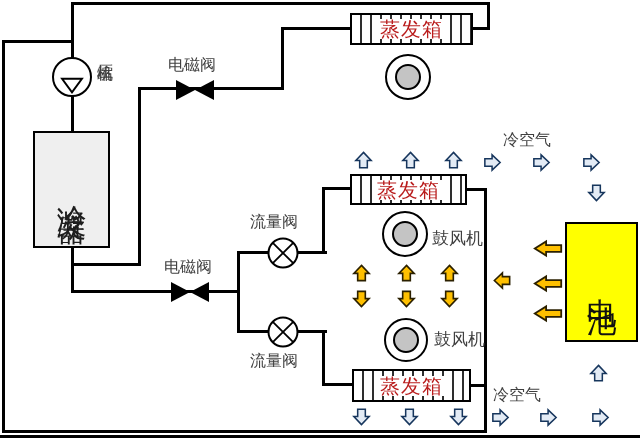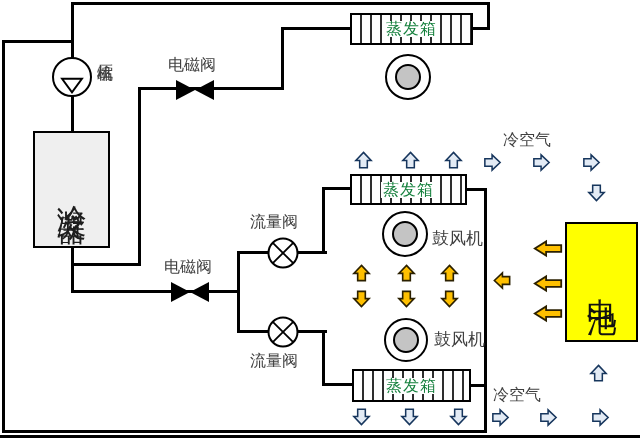--- a/index.html
+++ b/index.html
@@ -10,21 +10,21 @@
   .pipe{position:absolute;background:var(--line-color);}
   .lbl{position:absolute;color:var(--label-color);white-space:nowrap;
        font-family:"DejaVu Serif", serif;}
   .vlbl{writing-mode:vertical-rl;text-orientation:upright;}
   .box{position:absolute;box-sizing:border-box;border:2px solid var(--line-color);}
   .evap{
     background:
       repeating-linear-gradient(90deg,#ffffff 0px,#ffffff 8px,#2e2e2e 8px,#2e2e2e 10px);
     display:flex;align-items:center;justify-content:center;
   }
-  .evap span{background:#ffffff;padding:0 2px;font-size:16px;color:#15803d;
+  .evap span{background:#ffffff;padding:0 2px;font-size:20px;color:#b91c1c;
              letter-spacing:1px;line-height:1;}
   .circle{position:absolute;box-sizing:border-box;border:2px solid var(--line-color);
           border-radius:50%;background:#fff;}
   .hub{background:var(--blower-hub-fill);border-width:2px;}
   .arr{position:absolute;overflow:visible;}
   .arr.cold polygon{fill:var(--cold-arrow-fill);stroke:var(--cold-arrow-stroke);
                     stroke-width:1.8;stroke-linejoin:miter;}
   .arr.warm polygon{fill:var(--warm-arrow-fill);stroke:var(--warm-arrow-stroke);
                     stroke-width:1.9;stroke-linejoin:miter;}
   .arr.down{transform:rotate(180deg);}

